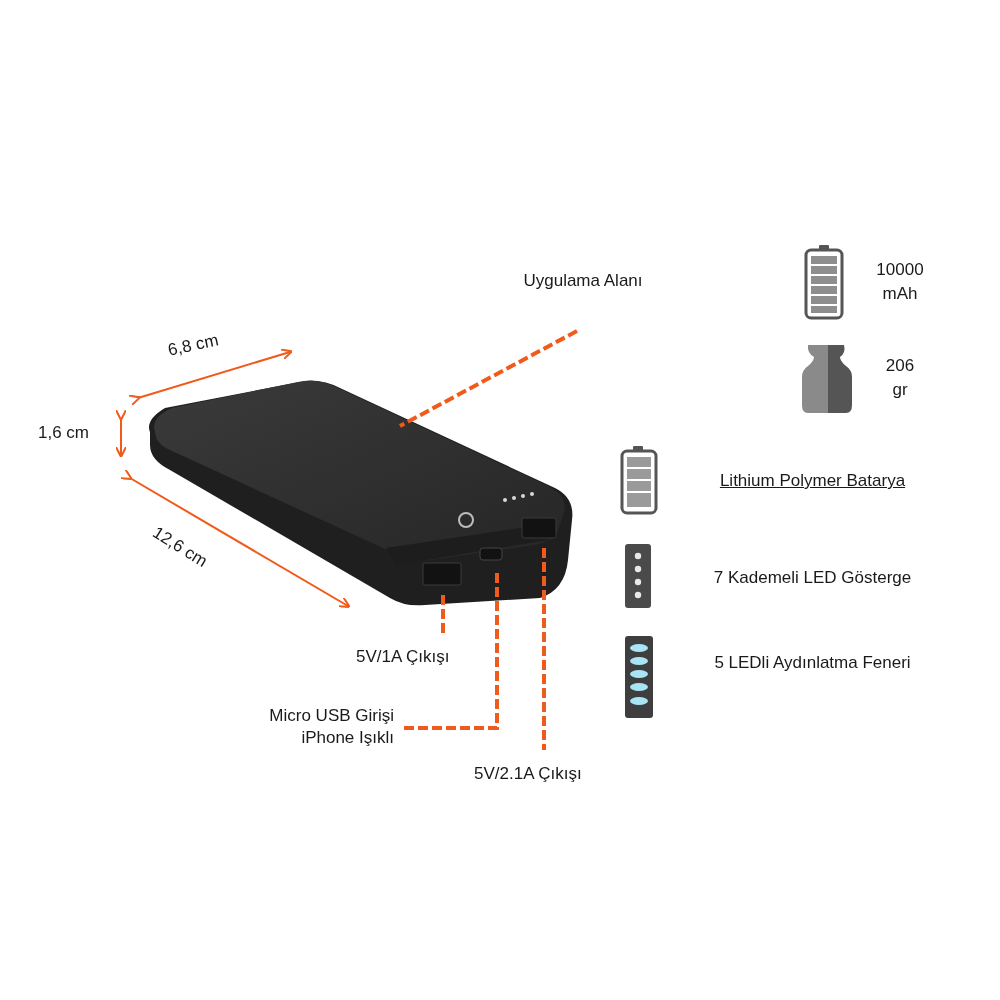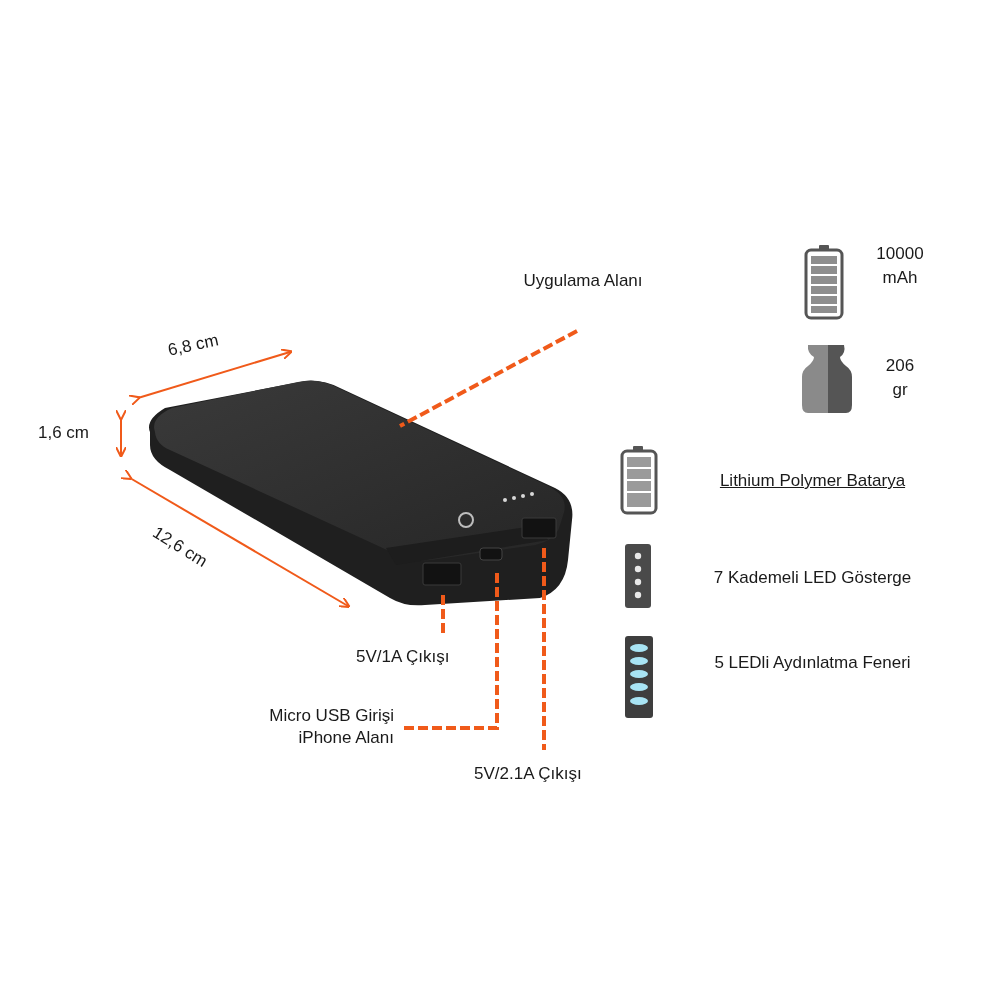--- a/index.html
+++ b/index.html
@@ -110,25 +110,25 @@
 <div class="lbl" style="left:166px;top:340px;transform:rotate(-12deg);transform-origin:left top;">6,8 cm</div>
 <div class="lbl" style="left:38px;top:422px;">1,6 cm</div>
 <div class="lbl" style="left:160px;top:522px;transform:rotate(32deg);transform-origin:left top;">12,6 cm</div>
 
 <div class="lbl center" style="left:488px;top:270px;width:190px;">
   <div>Uygulama Alanı</div>
 </div>
 <div class="lbl" style="left:356px;top:646px;">5V/1A Çıkışı</div>
 <div class="lbl" style="left:226px;top:705px;text-align:right;width:168px;">
   <div>Micro USB Girişi</div>
-  <div>iPhone Alanı</div>
+  <div>iPhone Işıklı</div>
 </div>
 <div class="lbl" style="left:474px;top:763px;">5V/2.1A Çıkışı</div>
 
-<div class="spec-text" style="left:860px;top:242px;width:80px;">
+<div class="spec-text" style="left:860px;top:258px;width:80px;">
   <div>10000</div>
   <div>mAh</div>
 </div>
 <div class="spec-text" style="left:860px;top:354px;width:80px;">
   <div>206</div>
   <div>gr</div>
 </div>
 <div class="spec-text" style="left:680px;top:469px;width:265px;text-decoration:underline;">
   <div>Lithium Polymer Batarya</div>
 </div>

